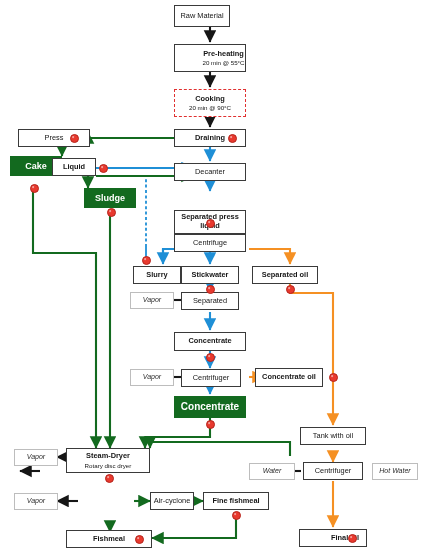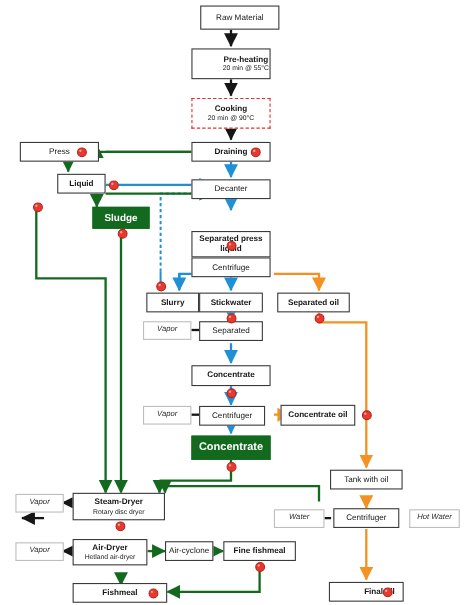--- a/index.html
+++ b/index.html
@@ -97,21 +97,21 @@
 
     <g fill="none" stroke-width="2.1" stroke="#f59023">
       <path d="M249,249 L290,249 L290,264" marker-end="url(#aor)"></path>
       <path d="M290,284 L290,293 L333,293 L333,425" marker-end="url(#aor)"></path>
       <path d="M249,377 L264,377" marker-end="url(#aor)"></path>
       <path d="M333,452 L333,462" marker-end="url(#aor)"></path>
       <path d="M333,481 L333,527" marker-end="url(#aor)"></path>
     </g>
   </svg>
 
-  <div class="node plain" style="left:182px;top:5px;width:72px;height:22px;">
+  <div class="node plain" style="left:174px;top:5px;width:56px;height:22px;">
     <span class="ttl">Raw Material</span>
   </div>
 
   <div class="node" style="left:174px;top:44px;width:72px;height:28px;padding-left:27px;">
     <span class="ttl">Pre-heating</span>
     <span class="sub">20 min @ 55°C</span>
   </div>
 
   <div class="node cooking" style="left:174px;top:89px;width:72px;height:28px;">
     <span class="ttl">Cooking</span>
@@ -121,20 +121,23 @@
   <div class="node" style="left:174px;top:129px;width:72px;height:18px;">
     <span class="ttl">Draining</span>
   </div>
   <div class="dot" style="left:228px;top:134px;"></div>
 
   <div class="node plain" style="left:18px;top:129px;width:72px;height:18px;">
     <span class="ttl">Press</span>
   </div>
   <div class="dot" style="left:70px;top:134px;"></div>
 
+  <div class="node green mid" style="left:10px;top:156px;width:52px;height:20px;">
+    <span class="ttl">Cake</span>
+  </div>
   <div class="dot" style="left:30px;top:184px;"></div>
 
   <div class="node" style="left:52px;top:158px;width:44px;height:18px;">
     <span class="ttl">Liquid</span>
   </div>
   <div class="dot" style="left:99px;top:164px;"></div>
 
   <div class="node green mid" style="left:84px;top:188px;width:52px;height:20px;">
     <span class="ttl">Sludge</span>
   </div>
@@ -222,24 +225,20 @@
   </div>
 
   <div class="node vapor" style="left:372px;top:463px;width:46px;height:17px;">
     <span class="ttl">Hot Water</span>
   </div>
 
   <div class="node vapor" style="left:14px;top:493px;width:44px;height:17px;">
     <span class="ttl">Vapor</span>
   </div>
 
-  <div class="node" style="left:66px;top:490px;width:68px;height:24px;">
-    <span class="ttl">Air-Dryer</span>
-    <span class="sub">Hetland air-dryer</span>
-  </div>
 
   <div class="node plain" style="left:150px;top:492px;width:44px;height:18px;">
     <span class="ttl">Air-cyclone</span>
   </div>
 
   <div class="node" style="left:203px;top:492px;width:66px;height:18px;">
     <span class="ttl">Fine fishmeal</span>
   </div>
   <div class="dot" style="left:232px;top:511px;"></div>
 

